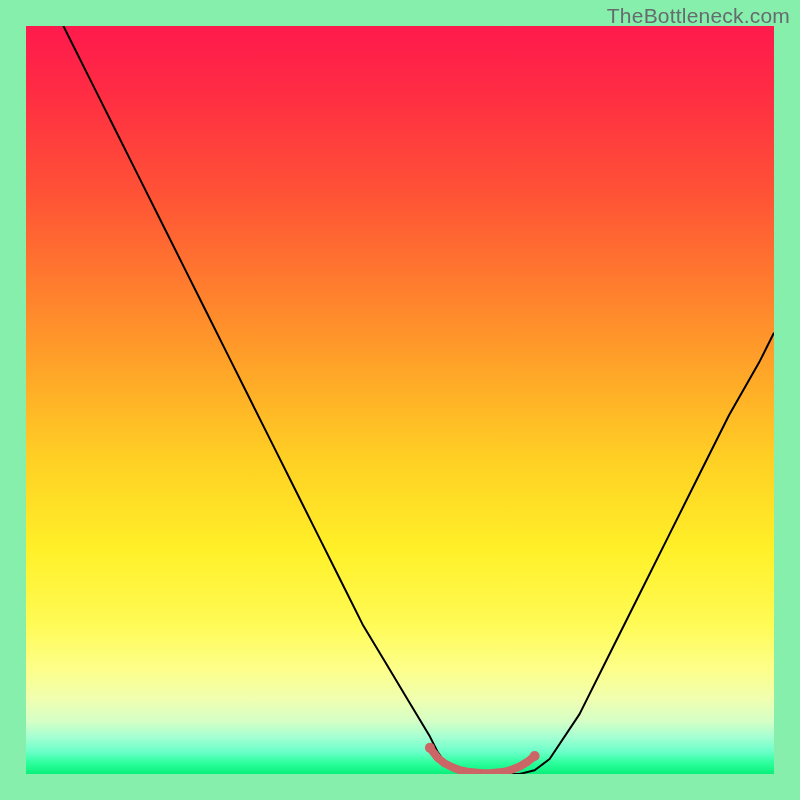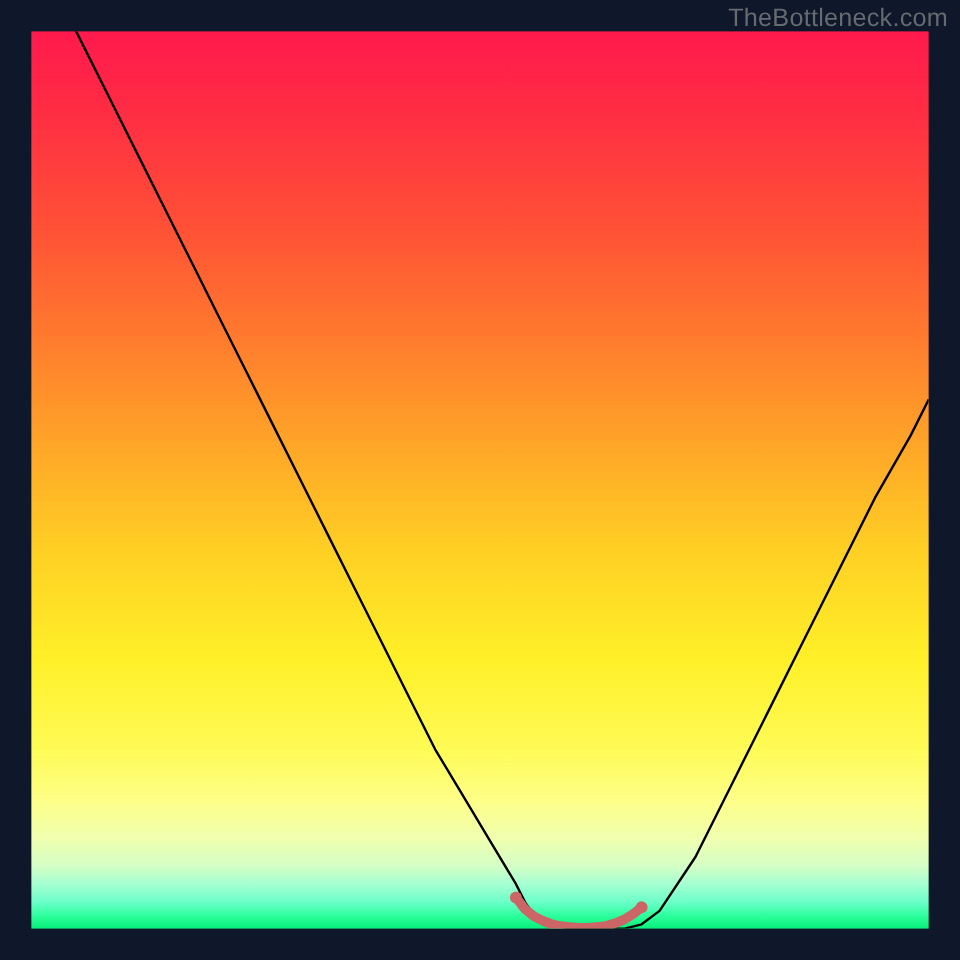--- a/index.html
+++ b/index.html
@@ -11,21 +11,21 @@
     overflow: hidden;
     position: relative;
     font-family: Arial, Helvetica, sans-serif;
   }
   .frame {
     position: absolute;
     top: 0;
     left: 0;
     width: 800px;
     height: 800px;
-    background: #0f172a;
+    background: #86efac;
     text-align: right;
   }
   .plot-area {
     position: absolute;
     top: 26px;
     left: 26px;
     width: 748px;
     height: 748px;
     overflow: hidden;
   }

